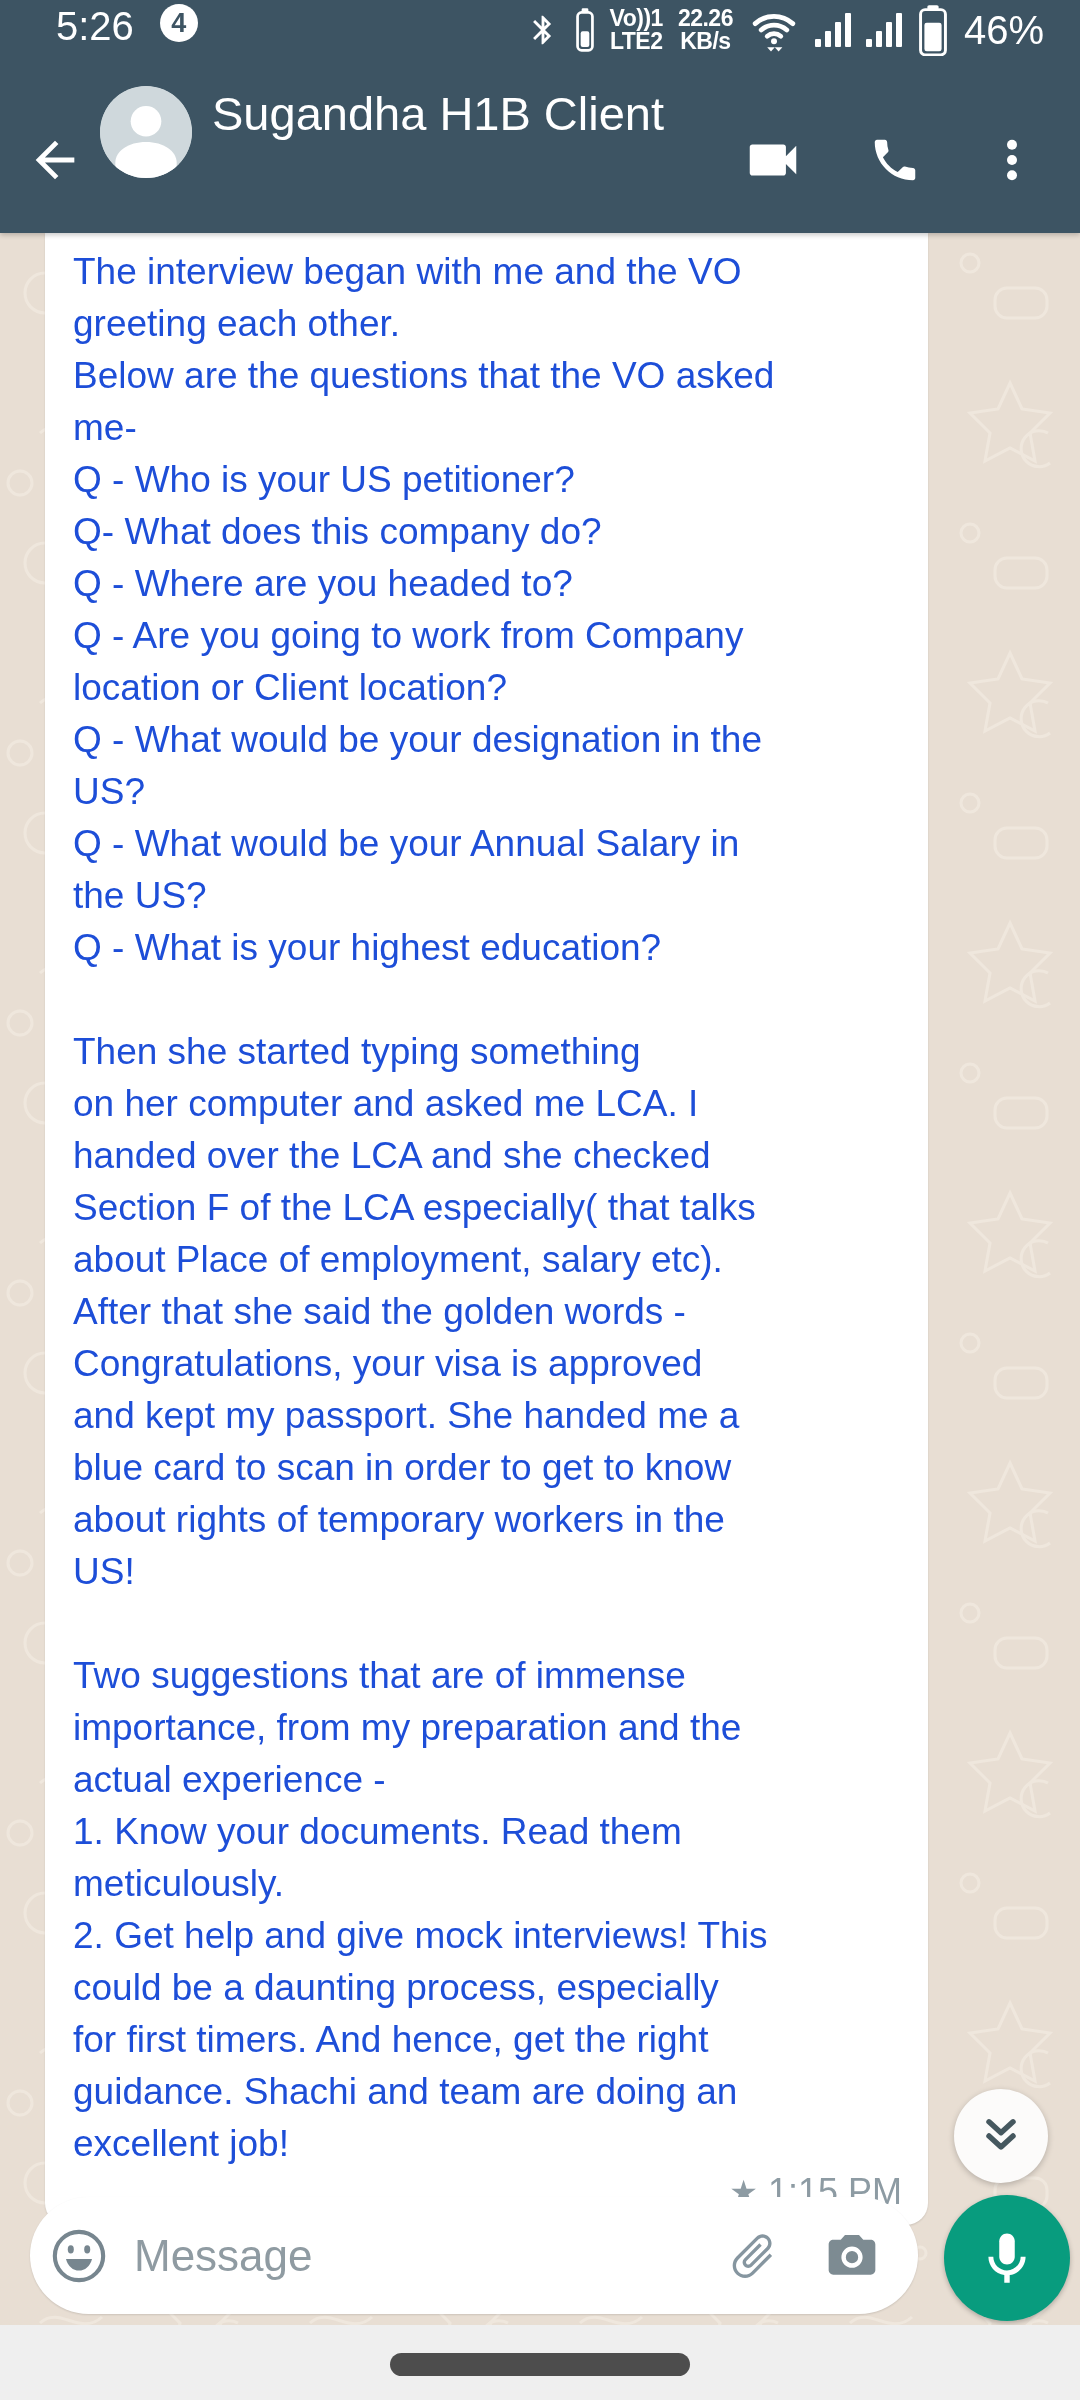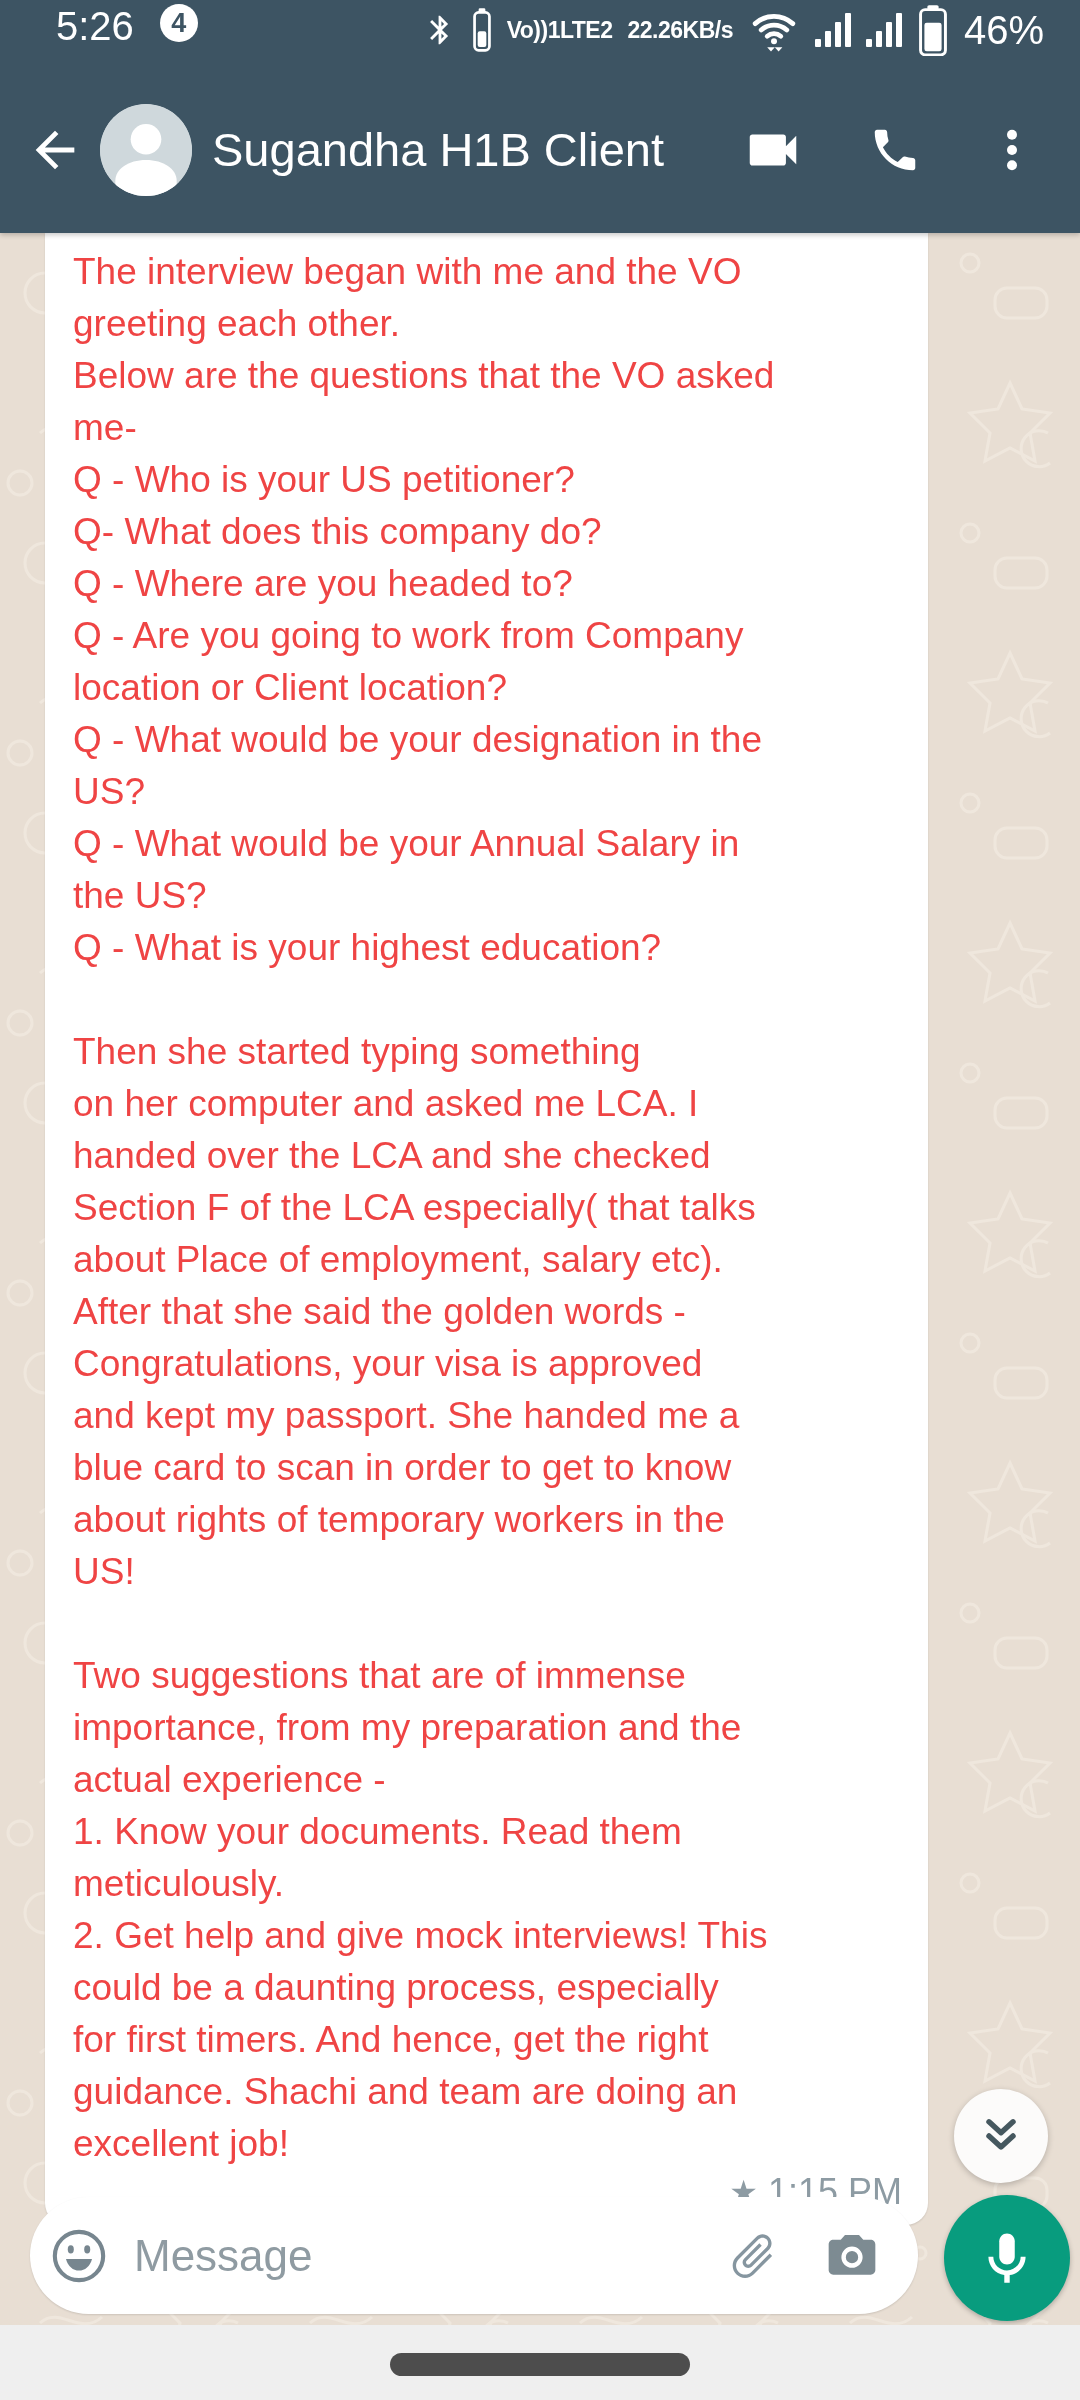--- a/index.html
+++ b/index.html
@@ -18,28 +18,28 @@
     position:absolute;top:0;left:0;right:0;height:76px;
     display:flex;align-items:flex-start;padding:4px 36px 0 56px;box-sizing:border-box;
   }
   .status-time{font-size:40px;color:#fff;}
   .notif-badge{
     width:38px;height:38px;border-radius:50%;background:#fff;color:#3d5463;
     font-size:27px;font-weight:700;display:flex;align-items:center;justify-content:center;
     margin-left:26px;
   }
   .status-right{margin-left:auto;display:flex;align-items:center;gap:15px;}
-  .stack2{display:flex;flex-direction:row;line-height:23px;font-size:23px;font-weight:700;letter-spacing:-.5px;text-align:center;}
+  .stack2{display:flex;flex-direction:column;line-height:23px;font-size:23px;font-weight:700;letter-spacing:-.5px;text-align:center;}
   .pct{font-size:40px;}
   .sigbars{display:flex;align-items:flex-end;gap:4px;}
   .sigbars i{display:block;width:6px;background:#fff;border-radius:1px;}
   
   .header-row{
-    position:absolute;top:76px;left:0;right:0;height:157px;
-    display:flex;align-items:center;padding:0 42px 10px 26px;box-sizing:border-box;
+    position:absolute;top:86px;left:0;right:0;height:157px;
+    display:flex;padding:0 42px 10px 26px;box-sizing:border-box;
   }
   .avatar{
     width:92px;height:92px;border-radius:50%;margin-left:16px;flex:0 0 auto;
     overflow:hidden;background:#cfd8dc;
   }
   .title{font-size:47px;font-weight:500;color:#fff;margin-left:20px;white-space:nowrap;
     overflow:hidden;text-overflow:ellipsis;max-width:520px;}
   .header-actions{margin-left:auto;display:flex;align-items:center;gap:64px;}
   .iconbtn{display:flex;align-items:center;justify-content:center;background:none;border:none;padding:0;}
   
@@ -48,21 +48,21 @@
     background:#e8ded3;overflow:hidden;
   }
   .wallpaper{position:absolute;inset:0;opacity:.55;}
   .bubble{
     position:absolute;top:0;left:45px;width:883px;box-sizing:border-box;
     background:#fff;border-radius:0 0 22px 22px;
     box-shadow:0 1px 2px rgba(0,0,0,.12);
     padding:13px 24px 15px 28px;
   }
   .bubble-text{
-    font-size:37px;line-height:52px;color:#ef4444;white-space:pre-line;
+    font-size:37px;line-height:52px;color:#1d4ed8;white-space:pre-line;
   }
   .meta-row{
     position:absolute;right:26px;bottom:12px;display:flex;align-items:center;gap:10px;
     color:#8d9ba3;font-size:36px;
   }
   .star-glyph{font-size:32px;line-height:1;color:#8d9ba3;}
   .scroll-btn{
     position:absolute;left:954px;top:1856px;width:94px;height:94px;border-radius:50%;
     background:#fcfbfa;border:none;box-shadow:0 2px 6px rgba(0,0,0,.22);
     display:flex;align-items:center;justify-content:center;

